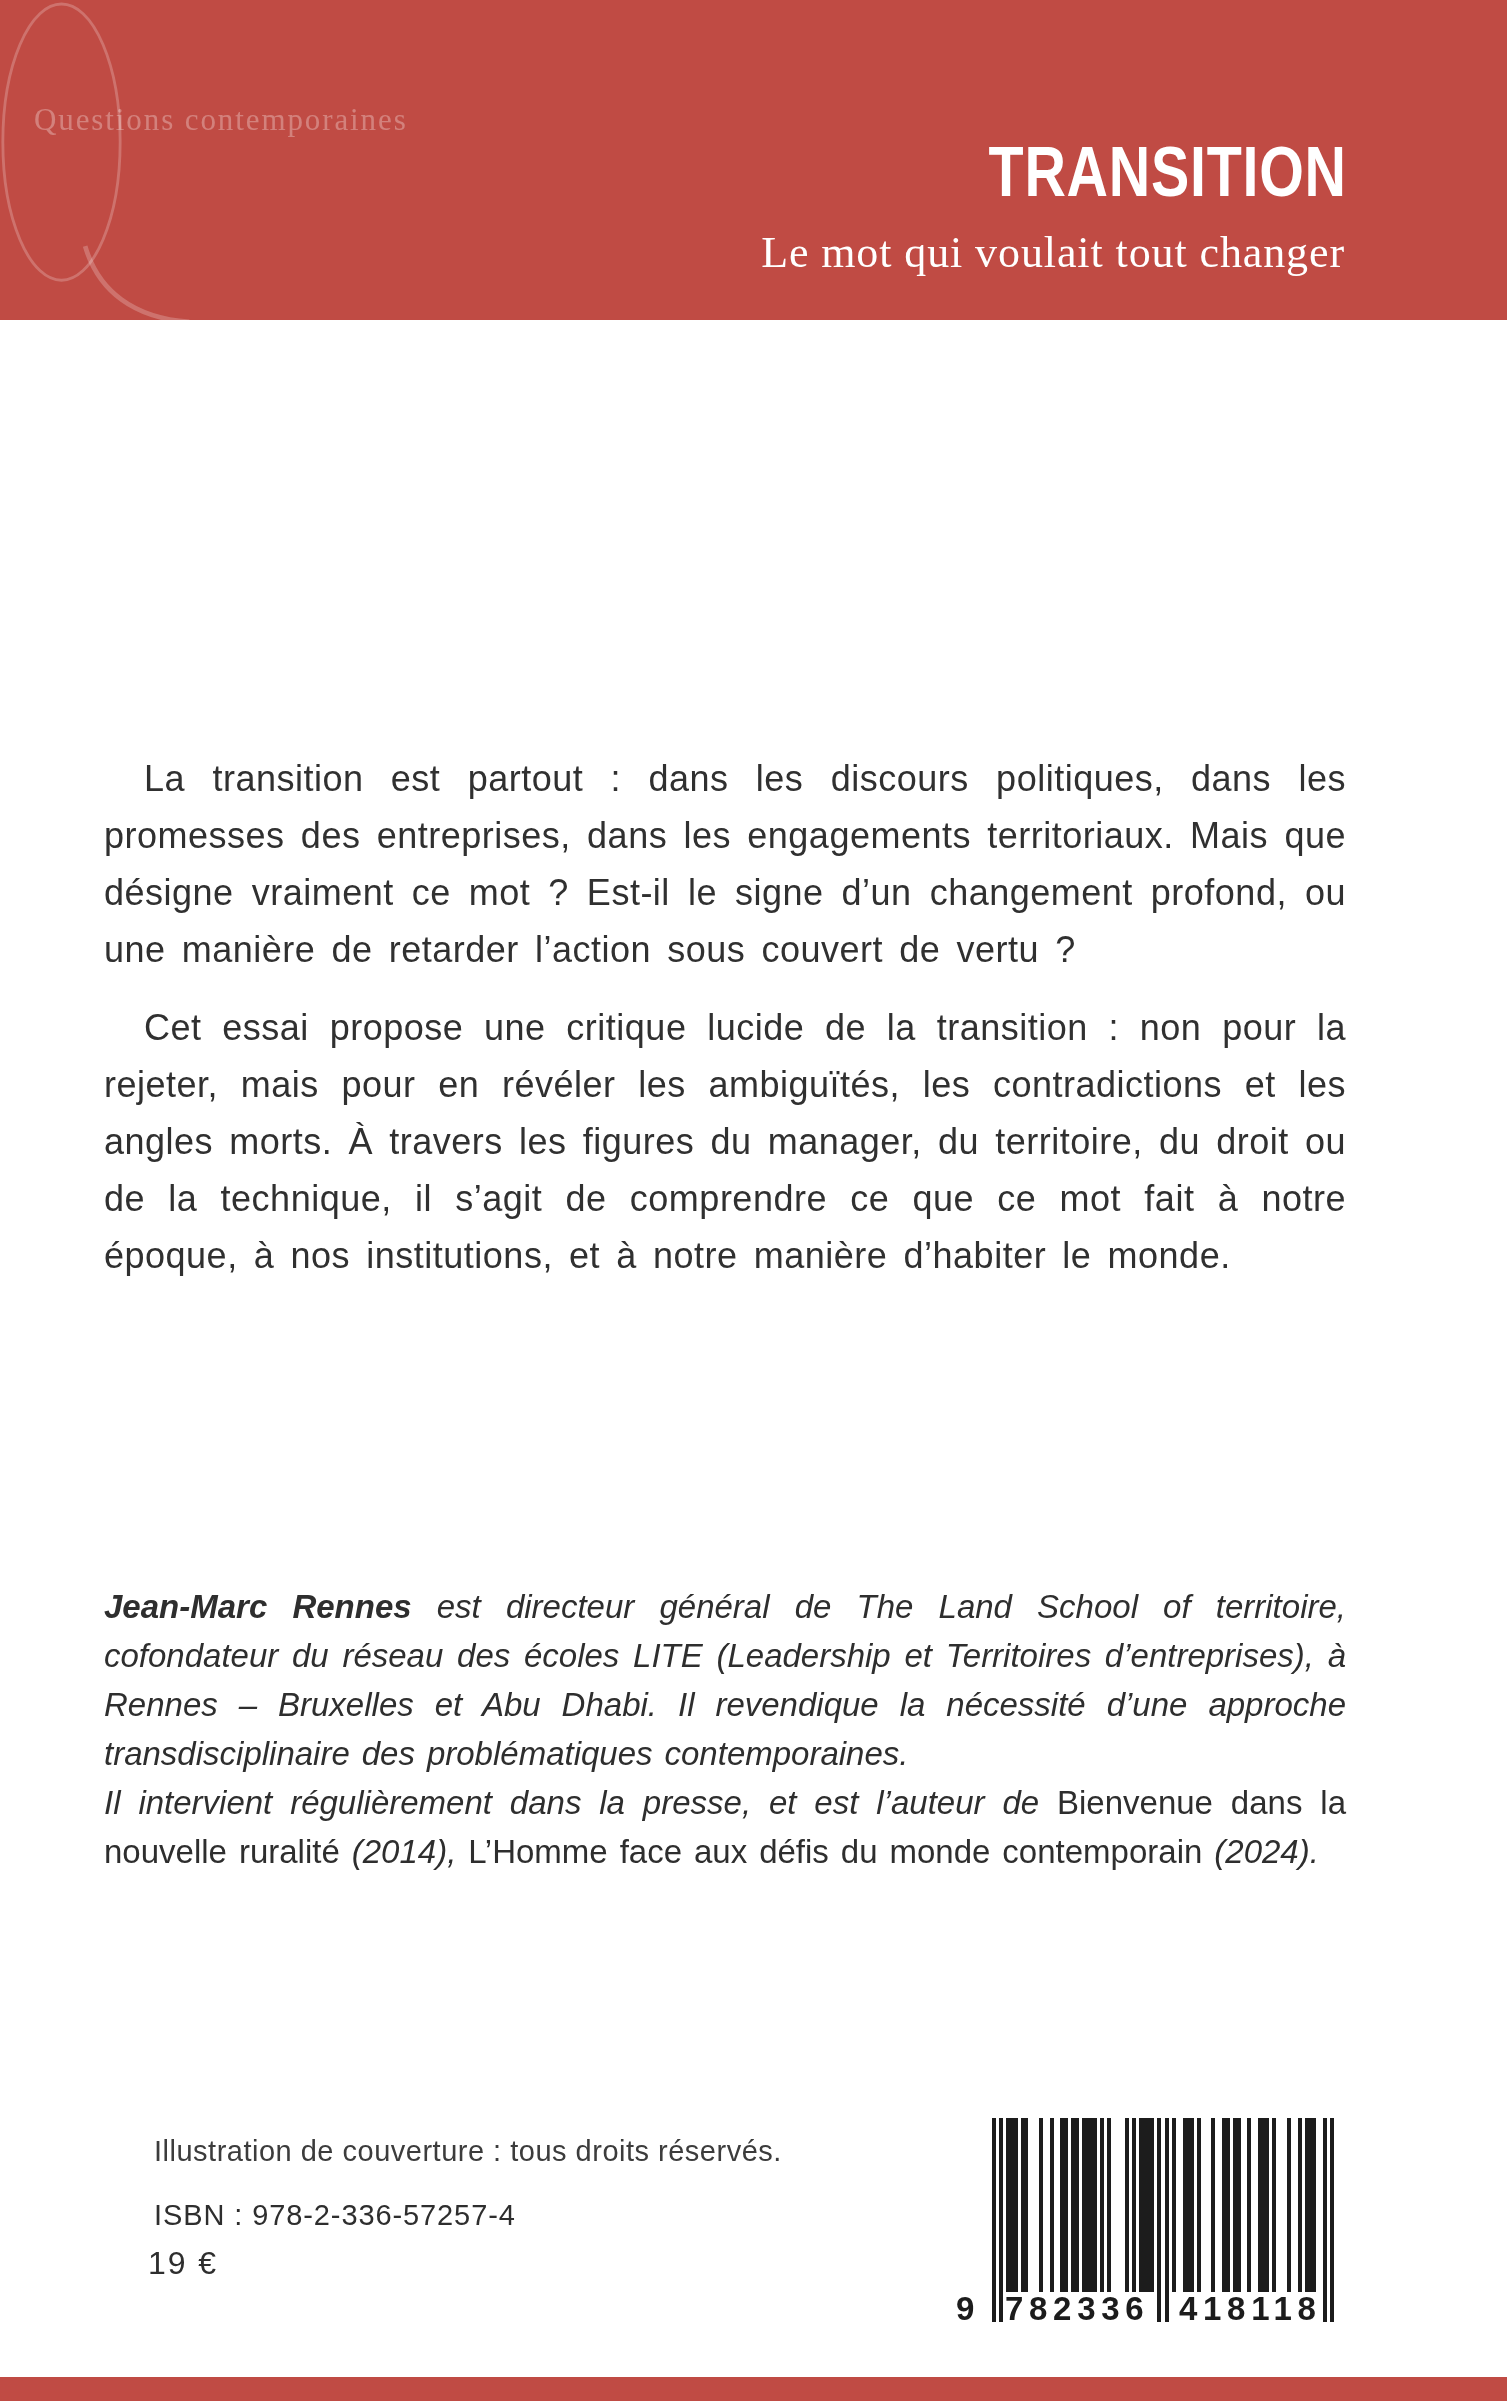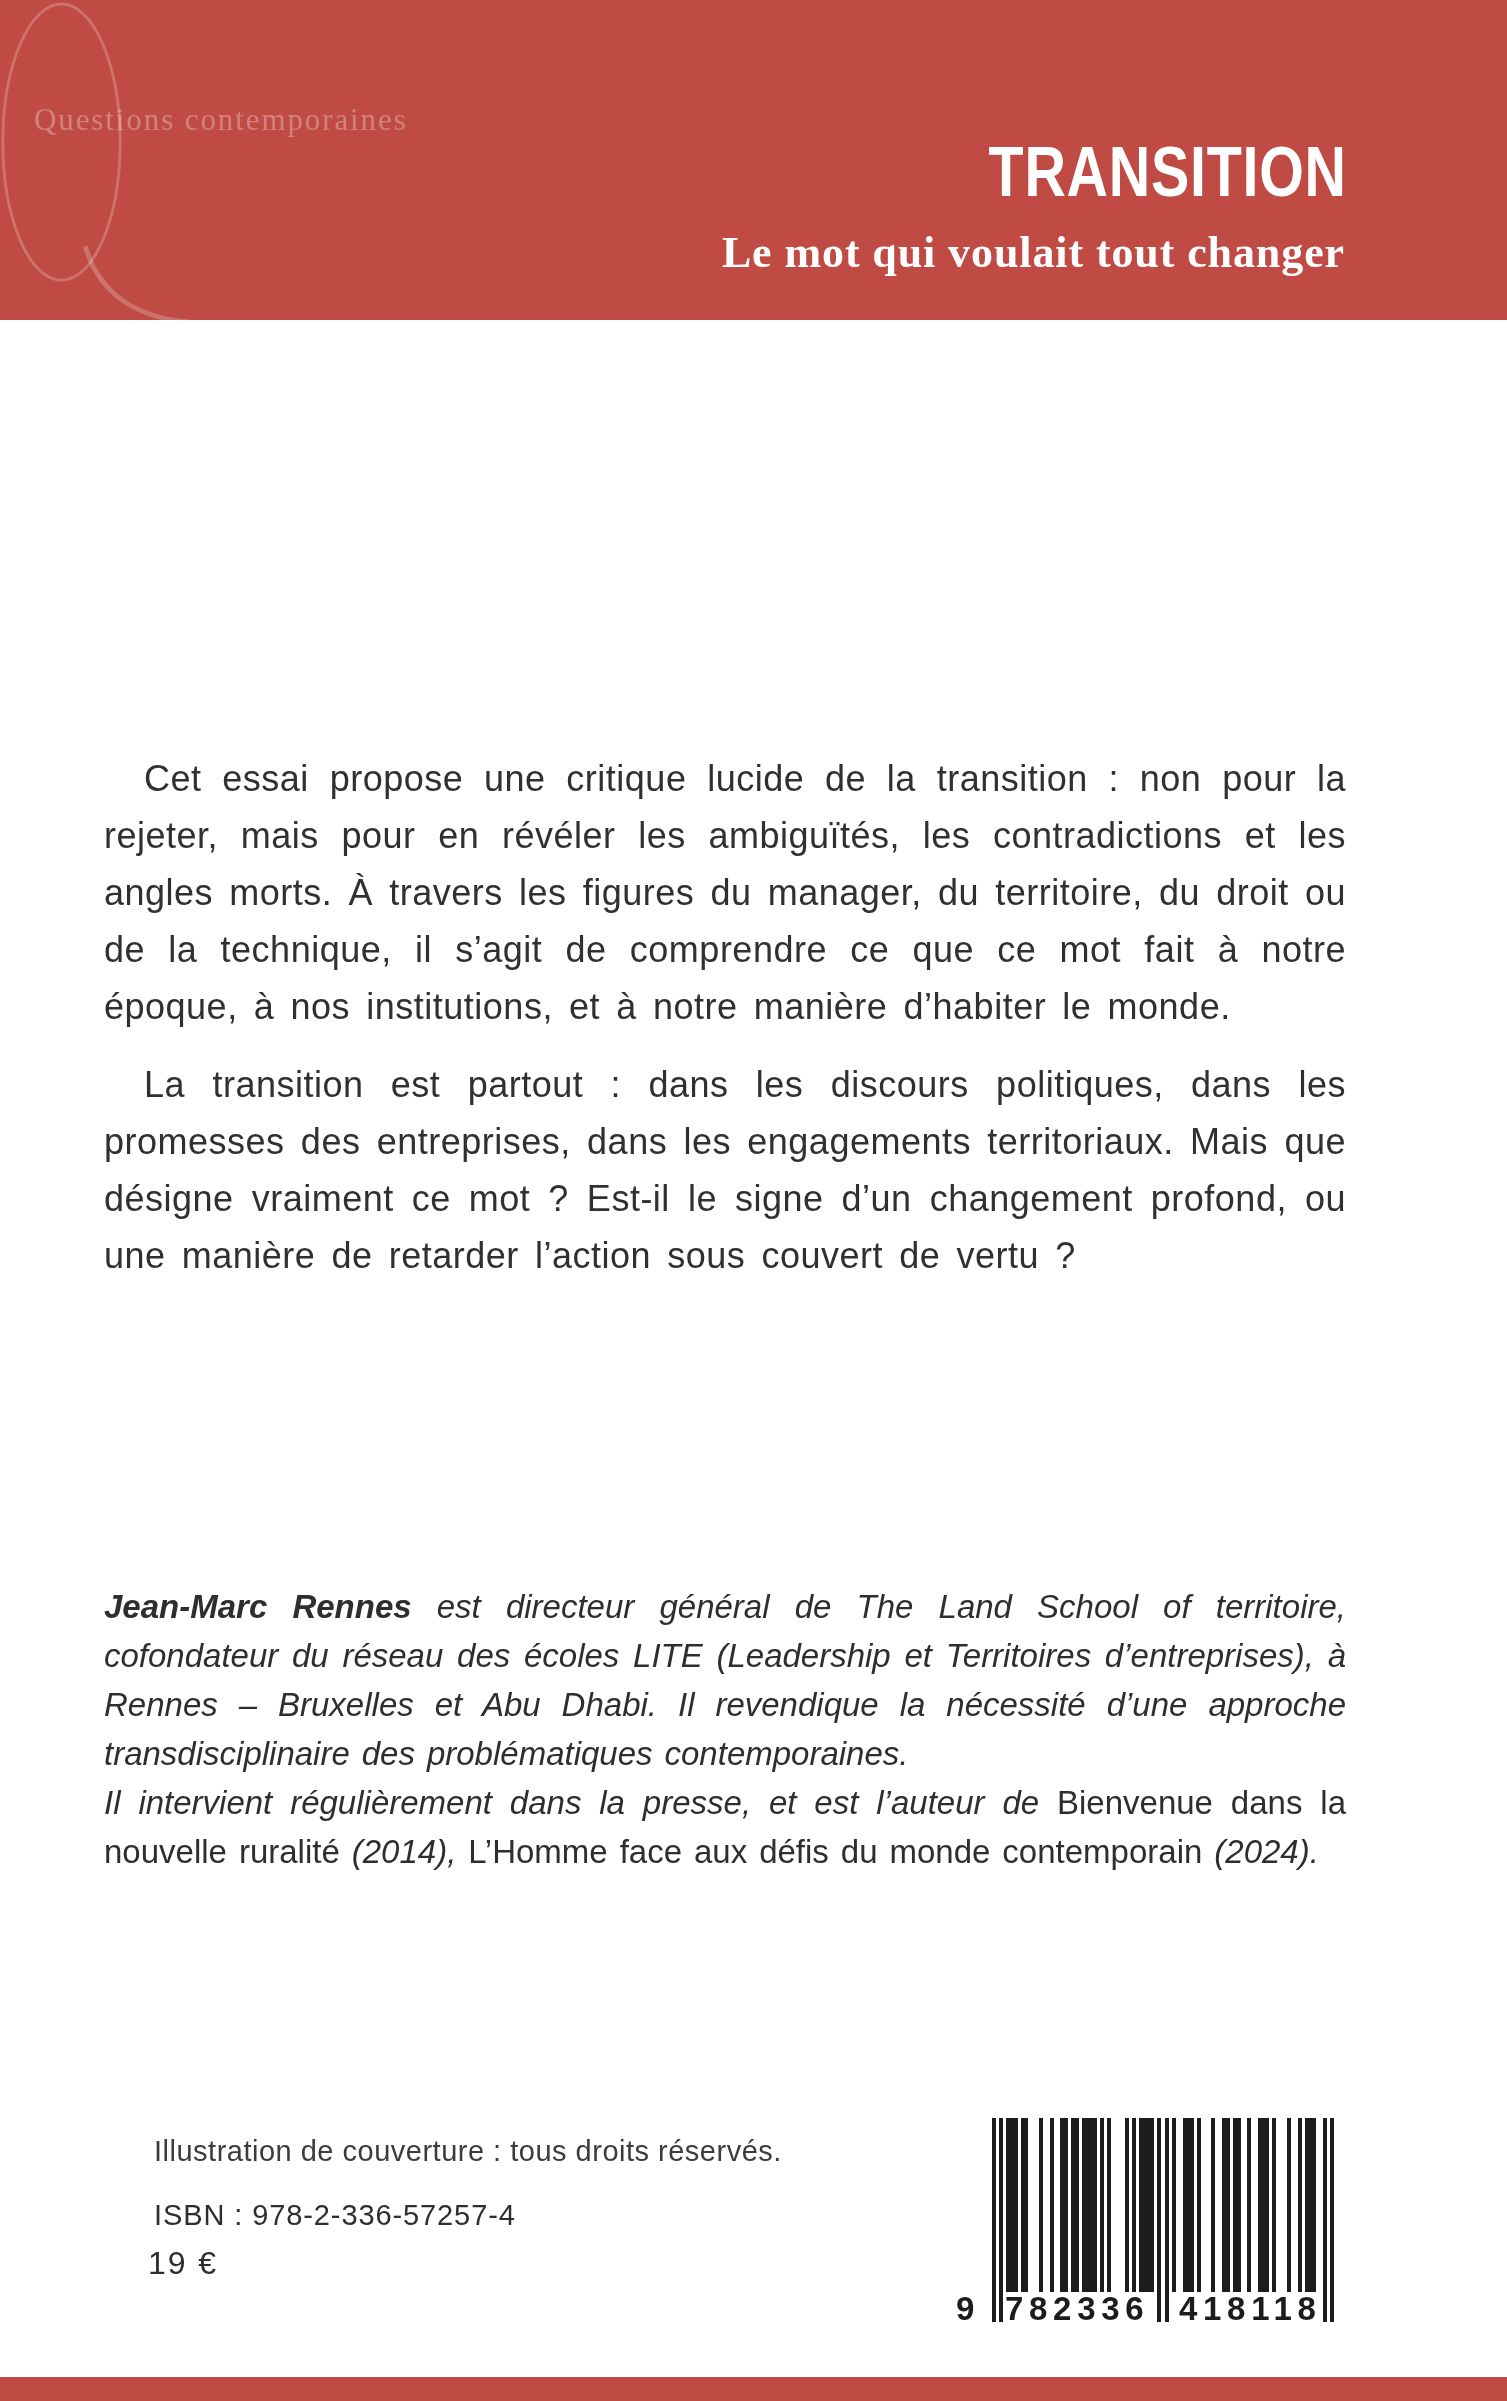--- a/index.html
+++ b/index.html
@@ -26,21 +26,21 @@
   .title{
     position:absolute;right:161px;top:132px;
     color:#ffffff;font-weight:700;font-size:70px;letter-spacing:0.9px;
     transform:scaleX(0.82);transform-origin:right center;
     white-space:nowrap;
   }
   .subtitle{
     position:absolute;right:163px;top:227px;
     color:#ffffff;
     font-family:"Liberation Serif","DejaVu Serif",serif;
-    font-weight:700;font-size:44px;letter-spacing:0.9px;
+    font-weight:400;font-size:44px;letter-spacing:0.9px;
     white-space:nowrap;
   }
   
   .synopsis{
     position:absolute;left:104px;top:750px;width:1242px;
     font-size:36px;line-height:57px;color:#303030;
     text-align:justify;word-spacing:5.7px;letter-spacing:0.5px;
   }
   .synopsis p{margin:0;text-indent:40px;}
   .synopsis p + p{margin-top:21px;}
@@ -96,22 +96,22 @@
     <svg class="q-mark" width="246" height="341" viewBox="0 0 260 360">
       <ellipse cx="65" cy="150" rx="62" ry="146" fill="none" stroke="rgba(255,255,255,0.22)" stroke-width="3"></ellipse>
       <path d="M 90 260 C 104 308 142 336 200 340" fill="none" stroke="rgba(255,255,255,0.22)" stroke-width="5"></path>
     </svg>
     <div class="collection-name">Questions contemporaines</div>
     <div class="title">TRANSITION</div>
     <div class="subtitle">Le mot qui voulait tout changer</div>
   </div>
 
   <div class="synopsis">
+    <p>La transition est partout : dans les discours politiques, dans les promesses des entreprises, dans les engagements territoriaux. Mais que désigne vraiment ce mot ? Est-il le signe d’un changement profond, ou une manière de retarder l’action sous couvert de vertu ?</p>
     <p>Cet essai propose une critique lucide de la transition : non pour la rejeter, mais pour en révéler les ambiguïtés, les contradictions et les angles morts. À travers les figures du manager, du territoire, du droit ou de la technique, il s’agit de comprendre ce que ce mot fait à notre époque, à nos institutions, et à notre manière d’habiter le monde.</p>
-    <p>La transition est partout : dans les discours politiques, dans les promesses des entreprises, dans les engagements territoriaux. Mais que désigne vraiment ce mot ? Est-il le signe d’un changement profond, ou une manière de retarder l’action sous couvert de vertu ?</p>
   </div>
 
   <div class="bio">
     <p><span class="name">Jean-Marc Rennes</span><span> est directeur général de The Land School of territoire, cofondateur du réseau des écoles LITE (Leadership et Territoires d’entreprises), à Rennes – Bruxelles et Abu Dhabi. Il revendique la nécessité d’une approche transdisciplinaire des problématiques contemporaines.</span></p>
     <p><span>Il intervient régulièrement dans la presse, et est l’auteur de </span><span class="roman">Bienvenue dans la nouvelle ruralité</span><span> (2014), </span><span class="roman">L’Homme face aux défis du monde contemporain</span><span> (2024).</span></p>
   </div>
 
   <div class="credit">Illustration de couverture : tous droits réservés.</div>
   <div class="isbn">ISBN : 978-2-336-57257-4</div>
   <div class="price">19 €</div>

